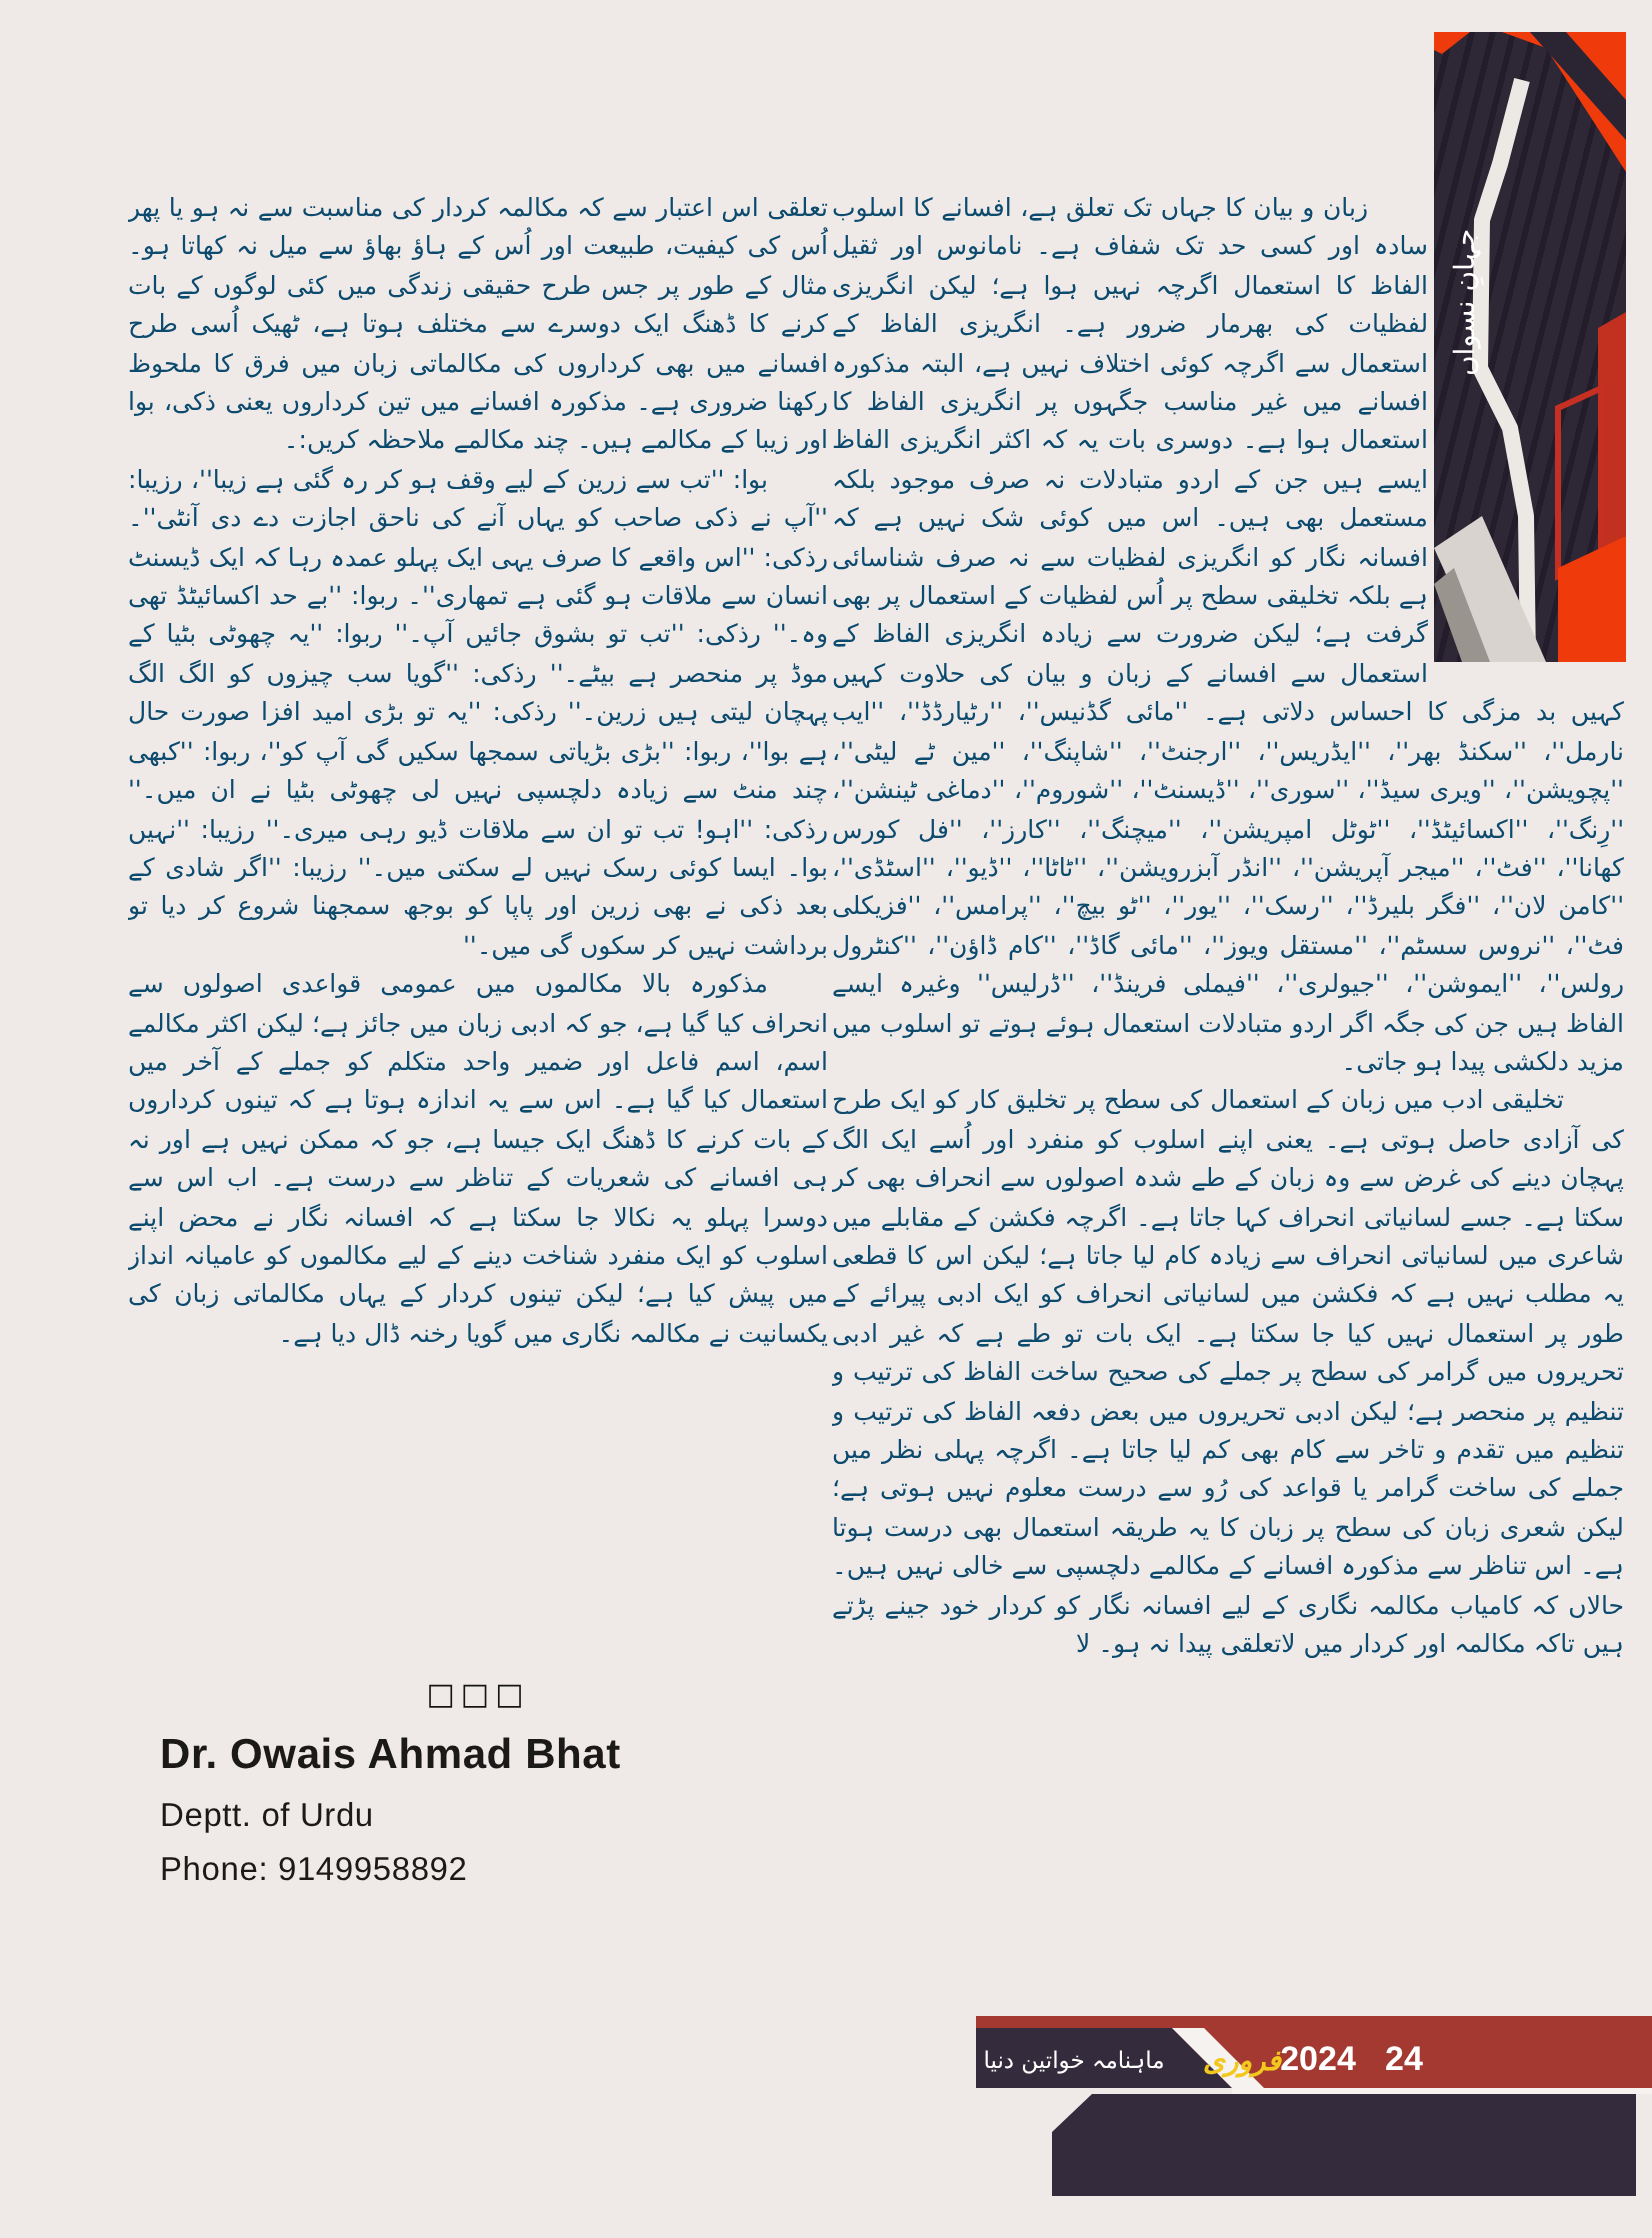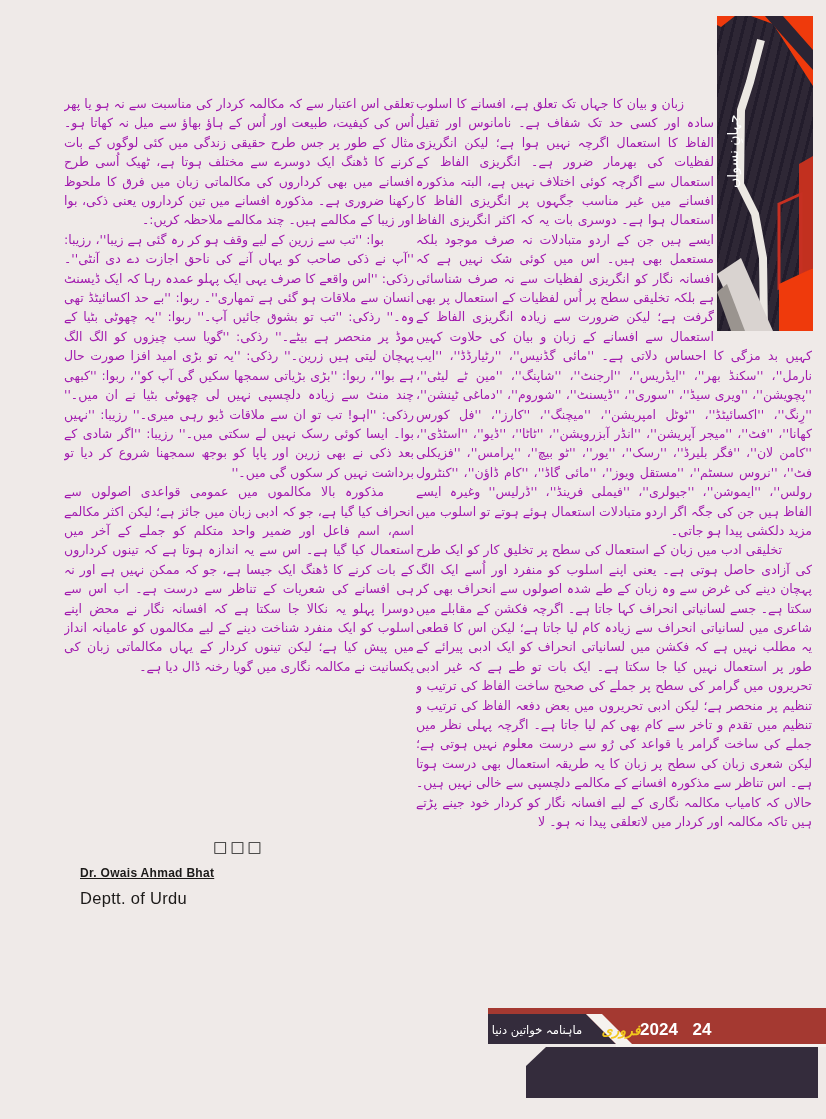--- a/index.html
+++ b/index.html
@@ -11,42 +11,42 @@
     color:#1d1b1a;
     overflow:hidden;
   }
   
   .ucol {
     position:absolute;
     direction:rtl;
     text-align:justify;
     font-size:12.5px;
     line-height:19.4px;
-    color:#a21caf;
+    color:#0c4a6e;
     overflow:hidden;
   }
   .col-left  { left:64px;  top:94px; width:350px; height:742px; }
   .col-right { left:416px; top:94px; width:396px; height:918px; }
   .ucol p.indent { text-indent:30px; }
   .ucol p { margin:0; }
   .strip-spacer { float:right; width:98px; height:240px; }
   
   .squares {
     position:absolute; left:64px; top:838px; width:350px;
     text-align:center; font-size:15px; letter-spacing:3px; color:#141414;
     font-family:"DejaVu Sans", sans-serif;
   }
   
   .author {
     position:absolute; left:80px; top:866px; width:360px;
     font-family:"Liberation Sans", sans-serif;
     font-size:16.5px; color:#1c1a19;
   }
   .author div { margin-bottom:8.5px; letter-spacing:0.3px; }
-  .author .name { font-weight:bold; font-size:12px;text-decoration:underline; }
+  .author .name { font-weight:bold; font-size:21px; }
   
   .strip {
     position:absolute; left:717px; top:16px; width:96px; height:315px;
     background:repeating-linear-gradient(104deg, #2e2735 0 7px, #221c2b 7px 10px);
     overflow:hidden;
   }
   .strip svg { position:absolute; left:0; top:0; }
   .strip .vlabel {
     position:absolute; left:8px; top:98px; height:136px;
     writing-mode:vertical-rl; transform:rotate(180deg);
@@ -69,20 +69,21 @@
   <p>تعلقی اس اعتبار سے کہ مکالمہ کردار کی مناسبت سے نہ ہو یا پھر اُس کی کیفیت، طبیعت اور اُس کے ہاؤ بھاؤ سے میل نہ کھاتا ہو۔ مثال کے طور پر جس طرح حقیقی زندگی میں کئی لوگوں کے بات کرنے کا ڈھنگ ایک دوسرے سے مختلف ہوتا ہے، ٹھیک اُسی طرح افسانے میں بھی کرداروں کی مکالماتی زبان میں فرق کا ملحوظ رکھنا ضروری ہے۔ مذکورہ افسانے میں تین کرداروں یعنی ذکی، بوا اور زیبا کے مکالمے ہیں۔ چند مکالمے ملاحظہ کریں:۔</p>
   <p class="indent">بوا: ''تب سے زرین کے لیے وقف ہو کر رہ گئی ہے زیبا''، رزیبا: ''آپ نے ذکی صاحب کو یہاں آنے کی ناحق اجازت دے دی آنٹی''۔ رذکی: ''اس واقعے کا صرف یہی ایک پہلو عمدہ رہا کہ ایک ڈیسنٹ انسان سے ملاقات ہو گئی ہے تمھاری''۔ ربوا: ''بے حد اکسائیٹڈ تھی وہ۔'' رذکی: ''تب تو بشوق جائیں آپ۔'' ربوا: ''یہ چھوٹی بٹیا کے موڈ پر منحصر ہے بیٹے۔'' رذکی: ''گویا سب چیزوں کو الگ الگ پہچان لیتی ہیں زرین۔'' رذکی: ''یہ تو بڑی امید افزا صورت حال ہے بوا''، ربوا: ''بڑی بڑیاتی سمجھا سکیں گی آپ کو''، ربوا: ''کبھی چند منٹ سے زیادہ دلچسپی نہیں لی چھوٹی بٹیا نے ان میں۔'' رذکی: ''اہو! تب تو ان سے ملاقات ڈیو رہی میری۔'' رزیبا: ''نہیں بوا۔ ایسا کوئی رسک نہیں لے سکتی میں۔'' رزیبا: ''اگر شادی کے بعد ذکی نے بھی زرین اور پاپا کو بوجھ سمجھنا شروع کر دیا تو برداشت نہیں کر سکوں گی میں۔''</p>
   <p class="indent">مذکورہ بالا مکالموں میں عمومی قواعدی اصولوں سے انحراف کیا گیا ہے، جو کہ ادبی زبان میں جائز ہے؛ لیکن اکثر مکالمے اسم، اسم فاعل اور ضمیر واحد متکلم کو جملے کے آخر میں استعمال کیا گیا ہے۔ اس سے یہ اندازہ ہوتا ہے کہ تینوں کرداروں کے بات کرنے کا ڈھنگ ایک جیسا ہے، جو کہ ممکن نہیں ہے اور نہ ہی افسانے کی شعریات کے تناظر سے درست ہے۔ اب اس سے دوسرا پہلو یہ نکالا جا سکتا ہے کہ افسانہ نگار نے محض اپنے اسلوب کو ایک منفرد شناخت دینے کے لیے مکالموں کو عامیانہ انداز میں پیش کیا ہے؛ لیکن تینوں کردار کے یہاں مکالماتی زبان کی یکسانیت نے مکالمہ نگاری میں گویا رخنہ ڈال دیا ہے۔</p>
 </div>
 
 <div class="squares">□□□</div>
 
 <div class="author">
   <div class="name">Dr. Owais Ahmad Bhat</div>
   <div>Deptt. of Urdu</div>
+  <div>Phone: 9149958892</div>
 </div>
 
 <div class="strip">
   <svg width="96" height="315" viewBox="0 0 96 315">
 
     <polygon points="34,0 96,0 96,70 56,8" fill="#ef3a0c"></polygon>
 
     <polygon points="48,0 66,0 96,34 96,54" fill="#2b2433"></polygon>
 
     <polygon points="0,0 18,0 4,11 0,9" fill="#ef3a0c"></polygon>

